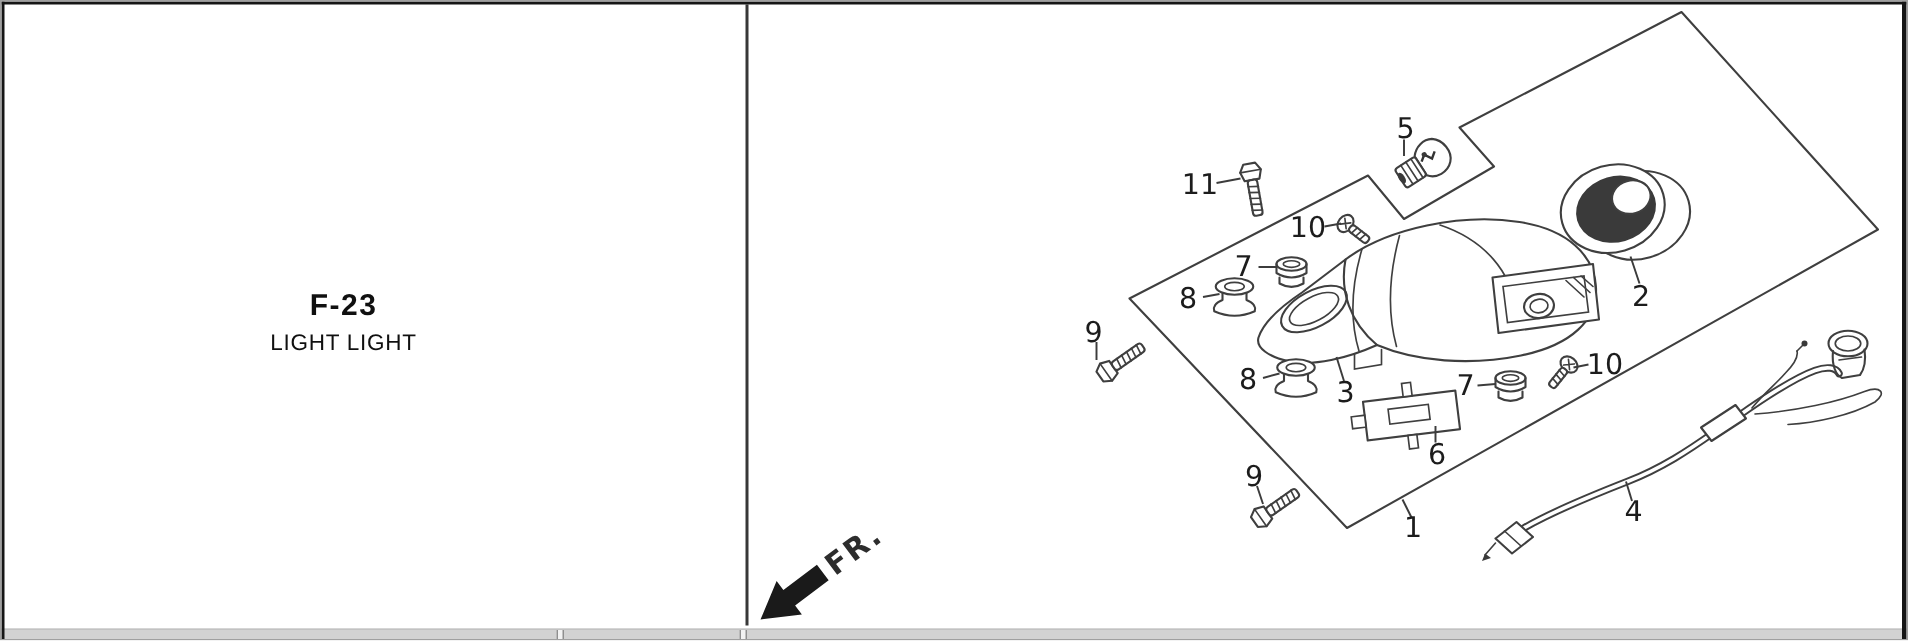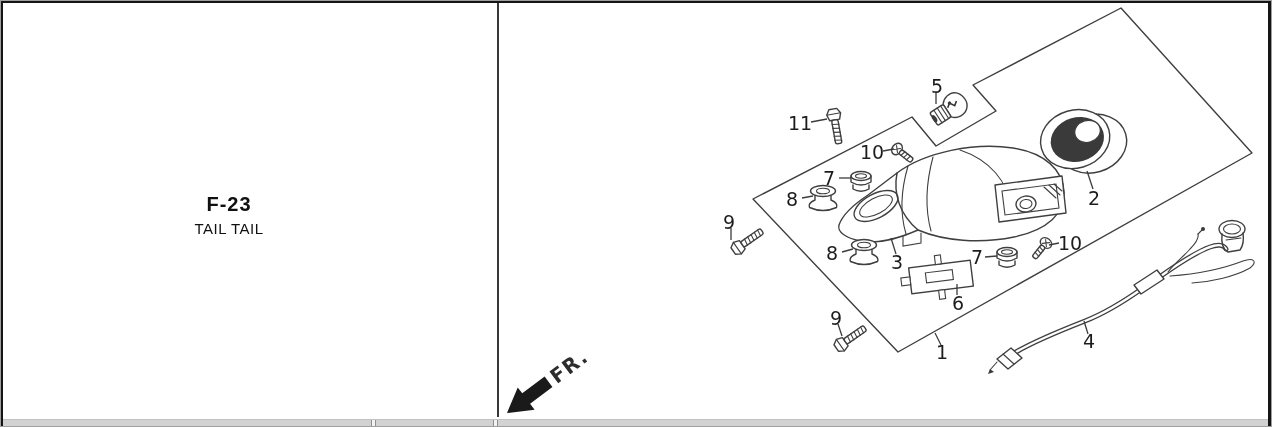--- a/index.html
+++ b/index.html
@@ -33,21 +33,21 @@
   .fr-text{font-family:"DejaVu Sans",sans-serif;font-size:20px;font-weight:bold;
        fill:#2d2d2d;letter-spacing:1.5px;}
 </style>
 </head>
 <body>
 
 <div id="app">
 
   <div class="title-block">
     <div class="page-code">F-23</div>
-    <div class="page-title">TAIL TAIL</div>
+    <div class="page-title">LIGHT LIGHT</div>
   </div>
 
   <svg id="diagram" width="1272" height="427" viewBox="0 0 1272 427">
 
     <g>
       <path class="ln" d="M 1121,8 L 973,85 L 996,111 L 936,146 L 912,117 L 753,199 L 898,352 L 1252,153 Z"></path>
     </g>
 
     <g>
       <path class="tube" d="M 1016,352 C 1035,341 1062,330 1085,321 C 1108,312 1126,300 1143,288"></path>

